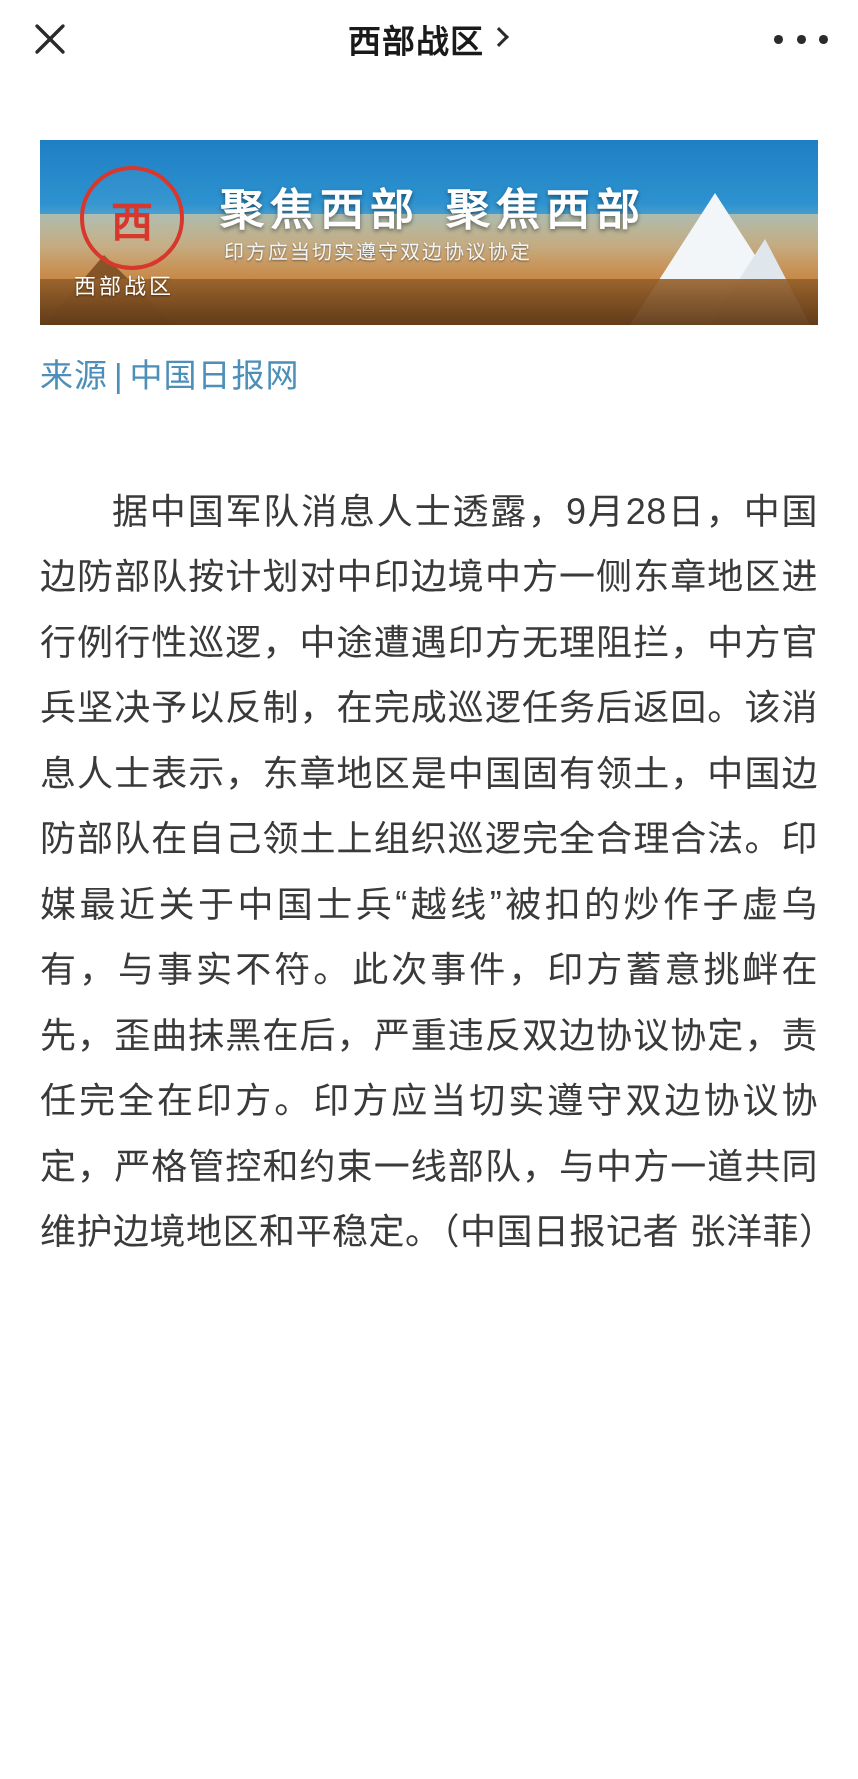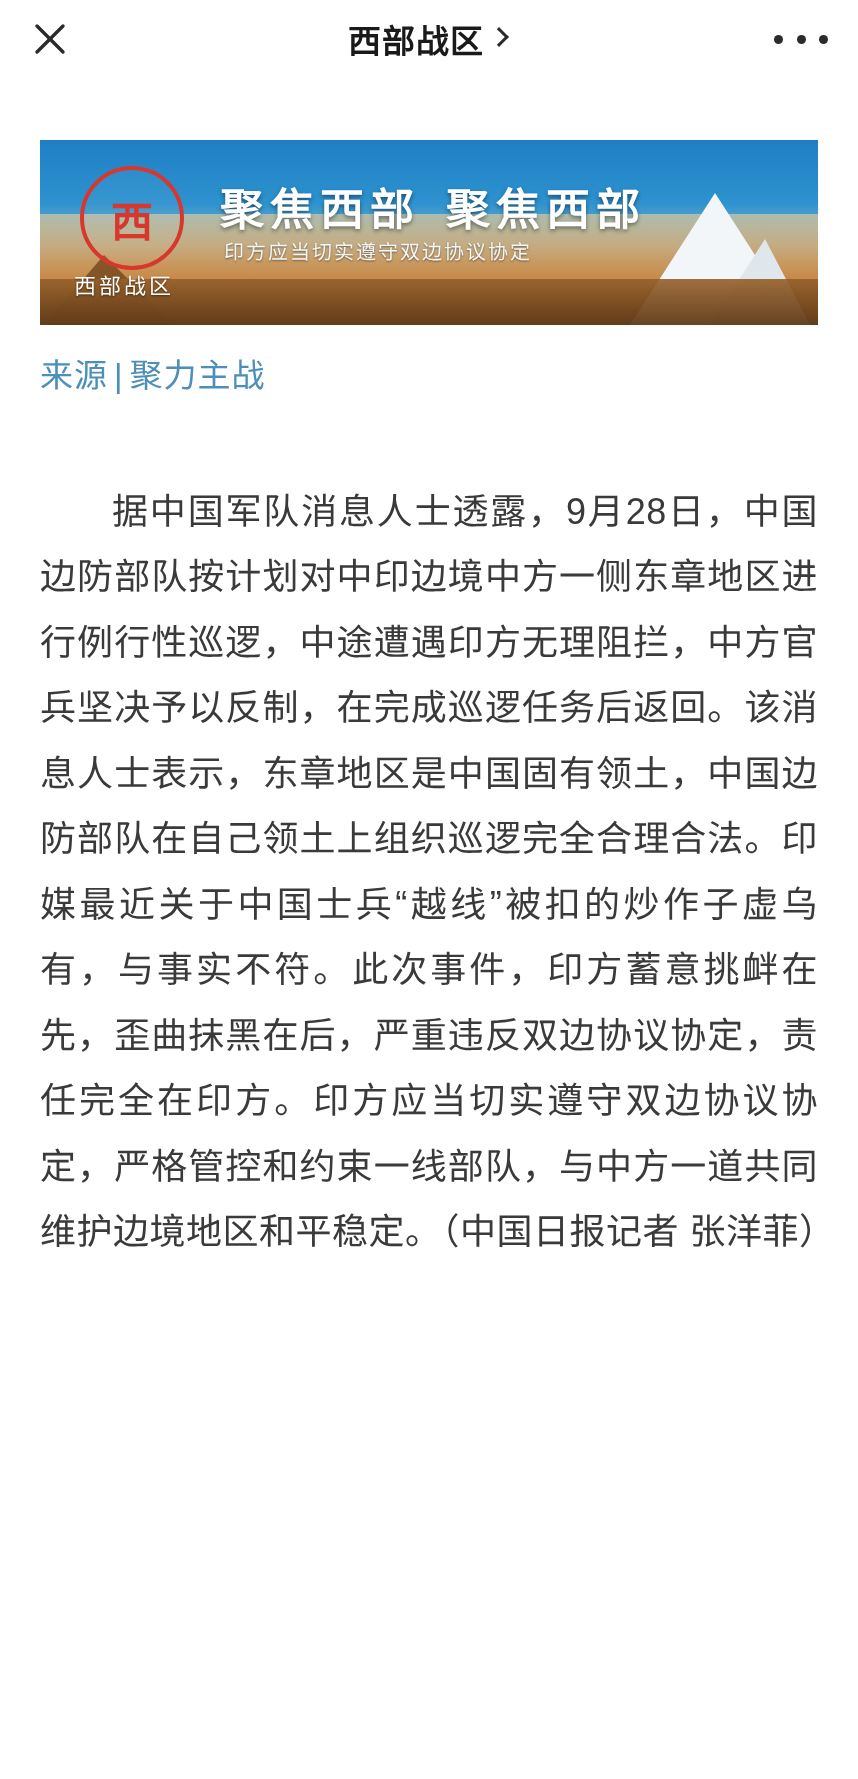--- a/index.html
+++ b/index.html
@@ -259,18 +259,18 @@
     <div class="ridge"></div>
     <div class="seal">西</div>
     <div class="seal-sub">西部战区</div>
     <div class="headline">
       <span>聚焦西部</span><span class="gap"></span><span>聚焦西部</span>
     </div>
     <div class="subline">印方应当切实遵守双边协议协定</div>
   </div>
 
   <div class="source">
-    <span>来源</span><span class="sep">|</span><span>聚力主战</span>
+    <span>来源</span><span class="sep">|</span><span>中国日报网</span>
   </div>
 
   <p class="paragraph">据中国军队消息人士透露，9月28日，中国边防部队按计划对中印边境中方一侧东章地区进行例行性巡逻，中途遭遇印方无理阻拦，中方官兵坚决予以反制，在完成巡逻任务后返回。该消息人士表示，东章地区是中国固有领土，中国边防部队在自己领土上组织巡逻完全合理合法。印媒最近关于中国士兵“越线”被扣的炒作子虚乌有，与事实不符。此次事件，印方蓄意挑衅在先，歪曲抹黑在后，严重违反双边协议协定，责任完全在印方。印方应当切实遵守双边协议协定，严格管控和约束一线部队，与中方一道共同维护边境地区和平稳定。（中国日报记者 张洋菲）</p>
 
 </div>
 
 </body></html>

